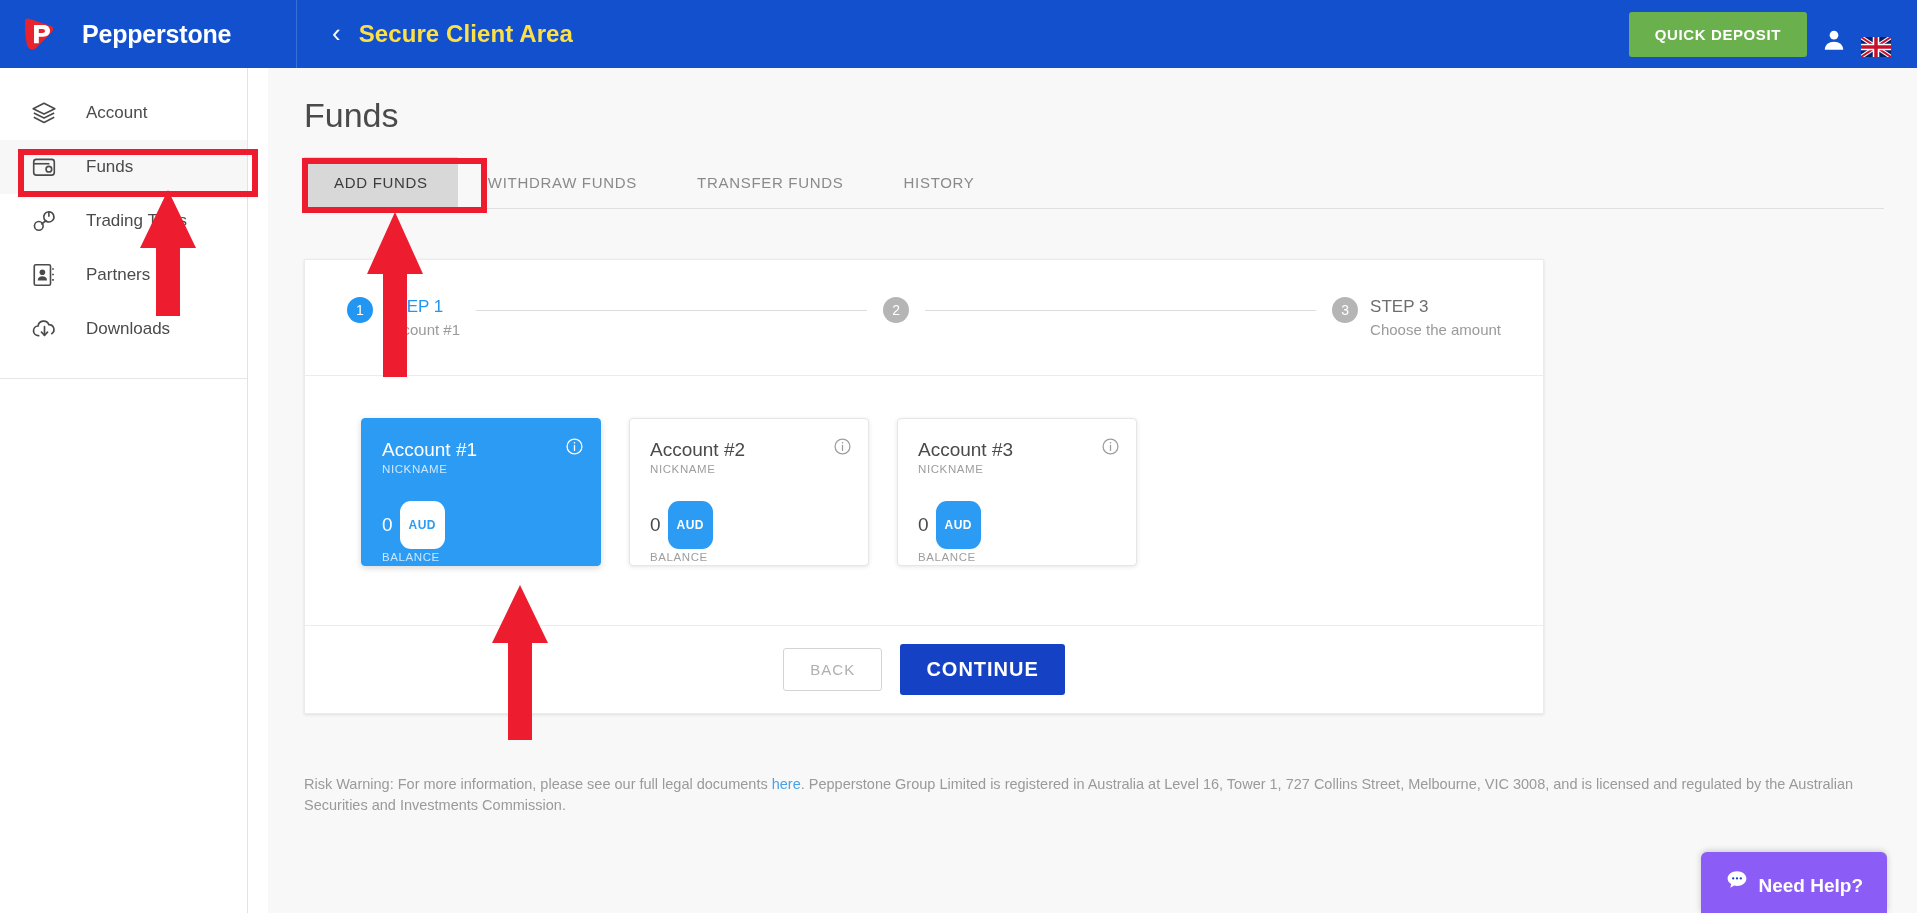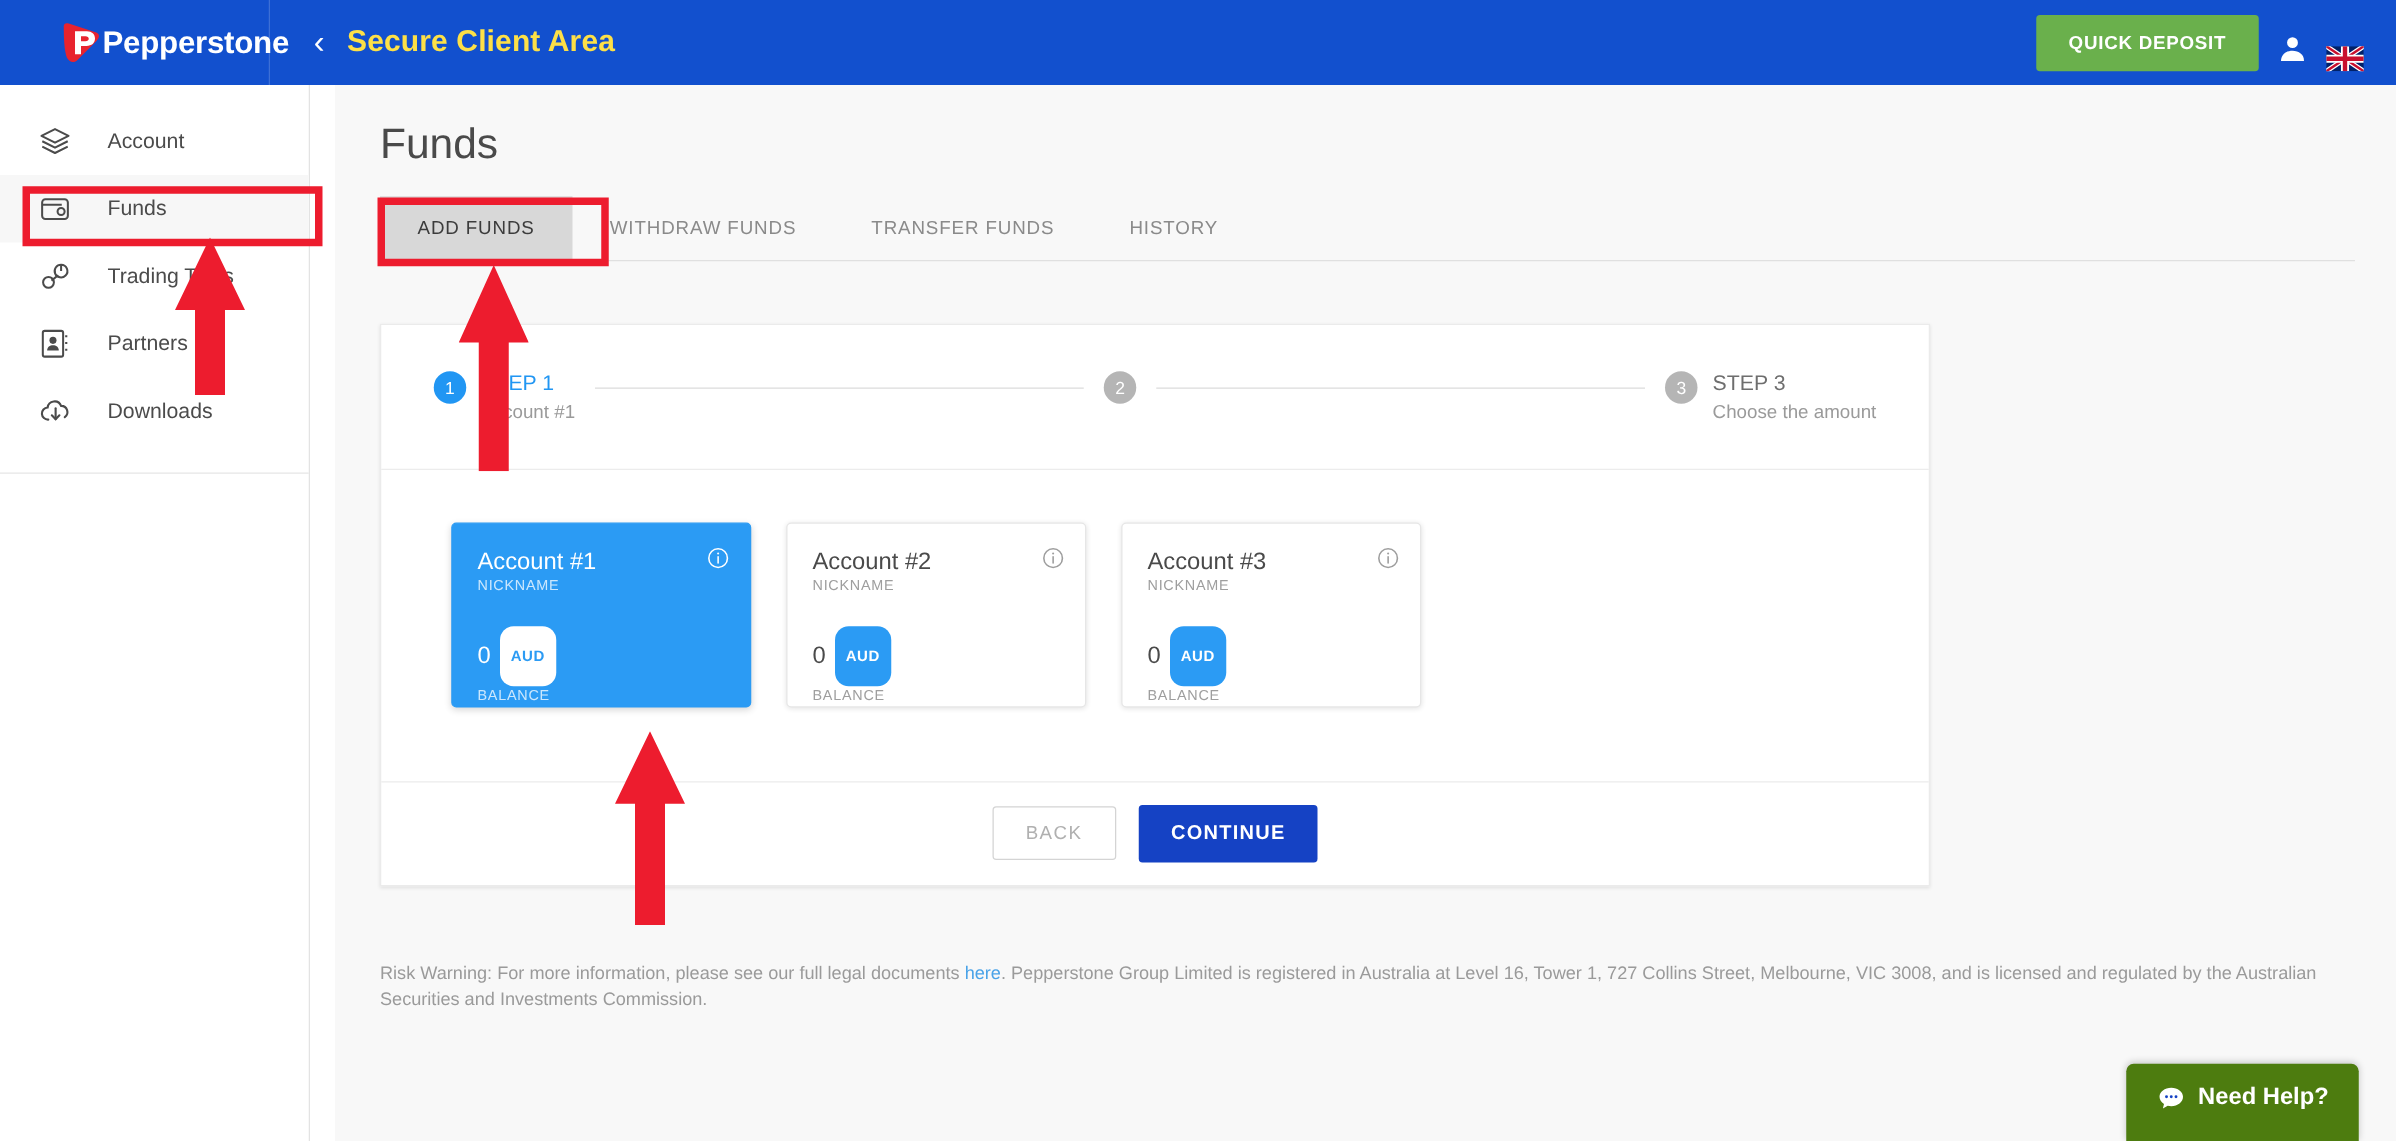--- a/index.html
+++ b/index.html
@@ -11,23 +11,23 @@
   }
 
   
   .topbar {
     position: absolute; top: 0; left: 0;
     width: 1917px; height: 68px;
     background: #1250ce;
     display: flex; align-items: center;
   }
   .brand {
-    width: 216px; height: 68px;
-    display: flex; align-items: center; gap: 0;
-    padding-left: 48px;
+    width: 297px; height: 68px;
+    display: flex; align-items: center; gap: 26px;
+    padding-left: 22px;
     border-right: 1px solid rgba(255,255,255,.18);
   }
   .brand-mark { width: 34px; height: 34px; position: relative; }
   .brand-name {
     color: #fff; font-size: 25px; font-weight: 700; letter-spacing: -.2px;
   }
   .crumb {
     display: flex; align-items: center; gap: 18px;
     padding-left: 35px;
   }
@@ -163,38 +163,38 @@
     display: flex; align-items: center; justify-content: center;
     padding: 18px 22px;
   }
   .btn-back {
     background: #fff; border: 1px solid #d4d4d4; color: #b0b0b0;
     font-size: 15px; letter-spacing: 1.1px; padding: 12px 26px;
     border-radius: 3px; cursor: pointer; font-family: inherit;
   }
   .btn-continue {
     background: #1542c4; border: none; color: #fff;
-    font-size: 16px; font-weight: 700; letter-spacing: 1px;
+    font-size: 20px; font-weight: 700; letter-spacing: 1px;
     padding: 14px 26px; border-radius: 3px; cursor: pointer; font-family: inherit; margin-left: 18px;
   }
 
   .risk {
     margin: 60px 0 0 36px;
     width: 1560px;
     font-size: 14.5px; color: #9a9a9a; line-height: 1.5;
   }
   .risk a { color: #4aa3e8; text-decoration: none; }
 
   
   .needhelp {
     position: absolute; right: 30px; bottom: 0;
-    background: #4d7c0f; color: #fff;
+    background: #8b5cf6; color: #fff;
     border-radius: 6px 6px 0 0;
     padding: 16px 24px;
-    display: flex; align-items: flex-start; gap: 9px;
+    display: flex; align-items: flex-end; gap: 9px;
     font-size: 19px; font-weight: 700; cursor: pointer;
     box-shadow: 0 -1px 6px rgba(0,0,0,.2);
   }
 
   
   .anno { position: absolute; pointer-events: none; }
   .anno-box { border: 6px solid #ed1c2e; }
   .anno-arrow svg { display: block; }
 </style>
 </head>

